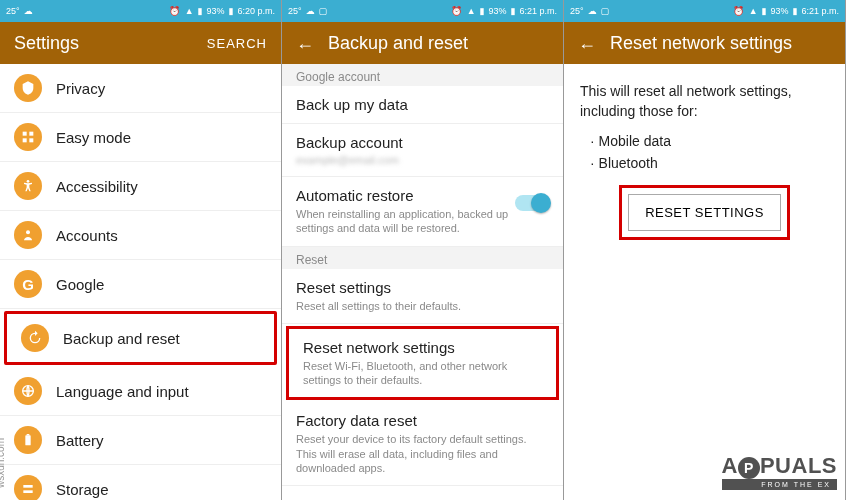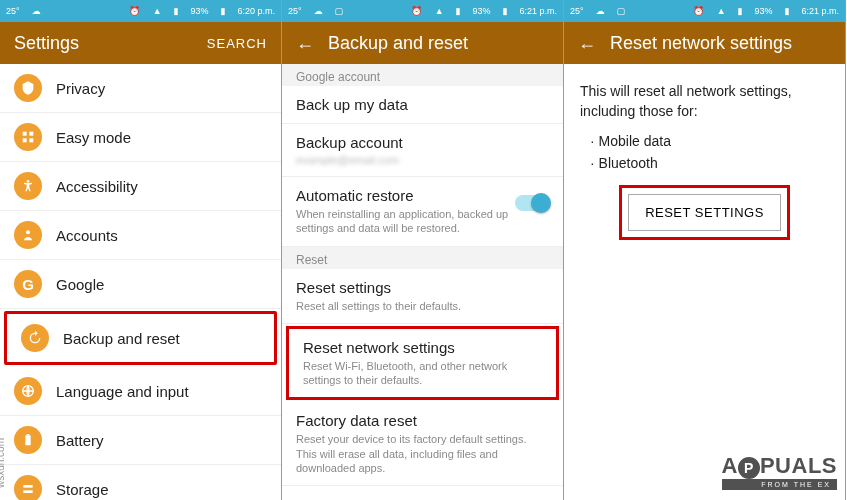--- a/index.html
+++ b/index.html
@@ -25,21 +25,21 @@
       height: 22px;
       background: #3baed1;
       color: #fff;
       display: flex;
       align-items: center;
       justify-content: space-between;
       font-size: 9px;
       padding: 0 6px;
       font-family: sans-serif;
     }
-    .statusbar .left, .statusbar .right { display: flex; align-items: center; gap: 12px; }
+    .statusbar .left, .statusbar .right { display: flex; align-items: center; gap: 4px; }
     .headerbar {
       height: 42px;
       background: #a16207;
       color: #fff;
       display: flex;
       align-items: center;
       padding: 16px 14px;
       font-size: 18px;
     }
     .headerbar .back-arrow {

